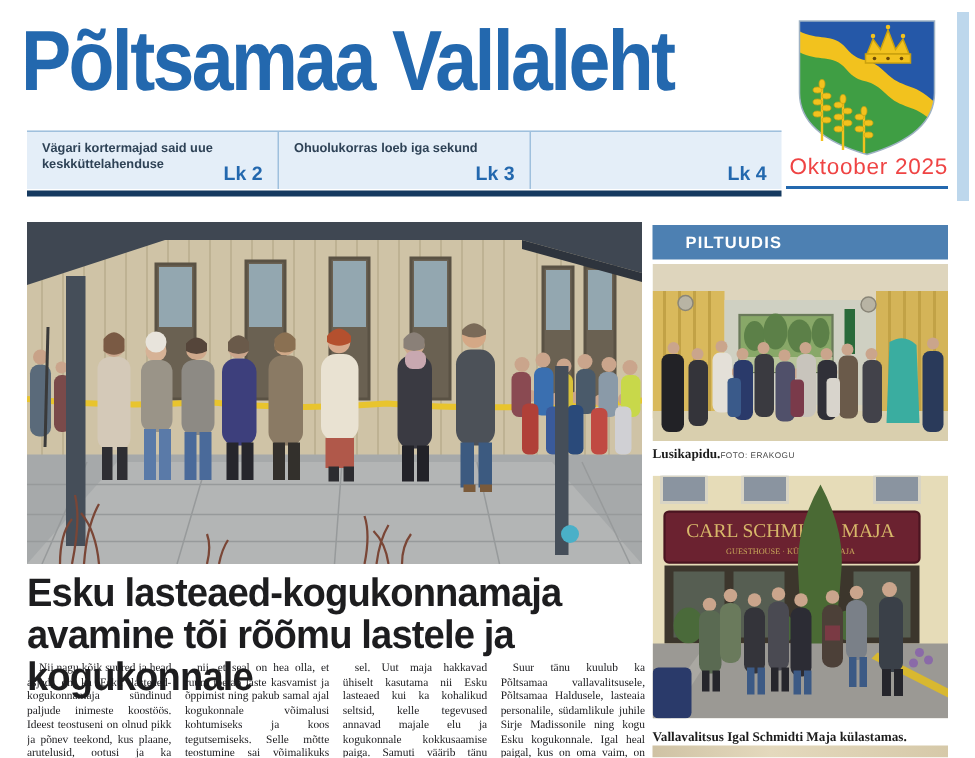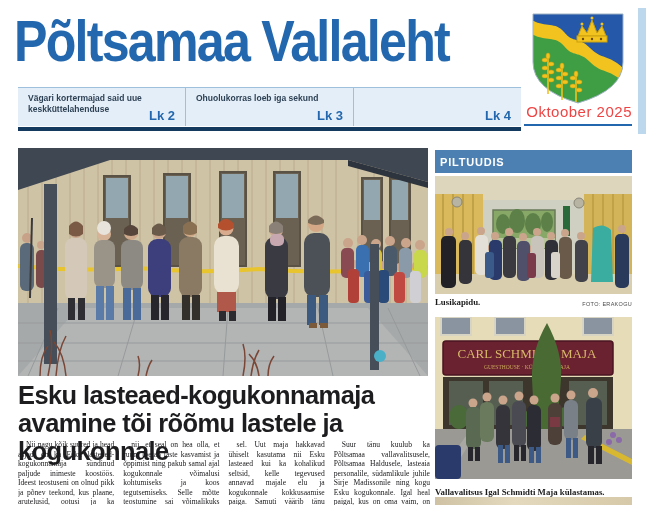--- a/index.html
+++ b/index.html
@@ -33,23 +33,23 @@
     line-height:1.06;color:#1d1d1f;letter-spacing:-.6px;transform:scaleX(.96);
     transform-origin:left top;}
   #body-cols{left:18px;top:440px;width:412px;height:66px;display:flex;gap:9px;overflow:hidden;}
   .bcol{flex:1;font-family:"Liberation Serif",serif;font-size:7.6px;line-height:1.26;
     color:#19191c;text-align:justify;}
   .bcol p{margin:0;text-indent:8px;}
 
   
   #piltuudis-bar{left:435px;top:150px;width:197px;height:23px;background:#4d80b2;
     color:#ffffff;font-weight:700;font-size:11px;letter-spacing:.8px;
-    display:flex;align-items:center;padding-left:5px;box-sizing:border-box;}
+    display:flex;align-items:center;padding-left:22px;box-sizing:border-box;}
   #side-photo-1{left:435px;top:176px;width:197px;height:118px;overflow:hidden;}
-  #caption-row-1{left:435px;top:297px;width:197px;display:flex;justify-content:space-between;align-items:flex-end;}
+  #caption-row-1{left:435px;top:297px;width:197px;display:flex;align-items:flex-end;}
   .caption{font-family:"Liberation Serif",serif;font-weight:700;font-size:8.8px;color:#1c1c1c;}
   .credit{font-size:5.5px;color:#4a4a4a;letter-spacing:.3px;}
   #side-photo-2{left:435px;top:317px;width:197px;height:162px;overflow:hidden;}
   #caption-2{left:435px;top:481px;width:197px;}
   #side-photo-3{left:435px;top:497px;width:197px;height:8px;
     background:linear-gradient(90deg,#cfc2a4,#e4d9bd 40%,#d6c9a9);}
   svg{display:block;}
 </style>
 </head>
 <body>

